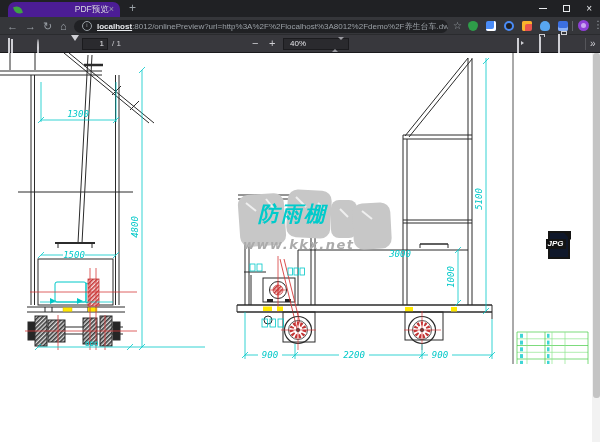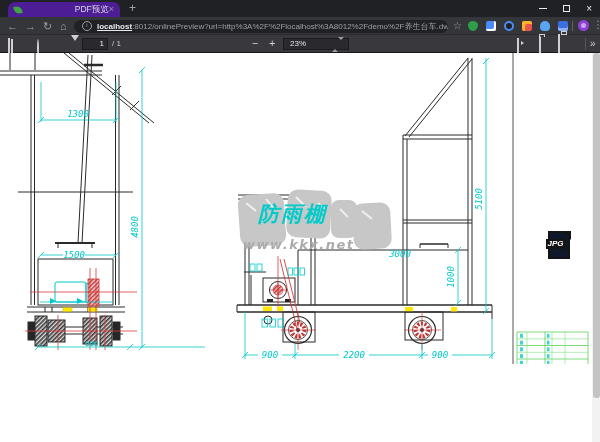--- a/index.html
+++ b/index.html
@@ -119,21 +119,21 @@
   <div class="pdfbar">
     <span class="pb" style="left:8px;top:4px"><span class="i-sidebar"></span></span>
     <span class="pb" style="left:37px;top:4.5px"><span class="i-search"></span></span>
     <span class="pb" style="left:55px;top:6px"><span class="tri-up"></span></span>
     <span class="pb" style="left:71px;top:6px"><span class="tri-down"></span></span>
     <input class="pageinput" value="1" style="">
     <span class="pb pagetotal" style="left:112px;top:0">/ 1</span>
     <span class="pb zoomtext" style="left:252px;top:0">−</span>
     <span class="pb zoomtext" style="left:269px;top:0">+</span>
     <div class="zoombox">
-      <span>23%</span>
+      <span>40%</span>
       <span class="zoomcarets"><span class="caret-u"></span><span class="caret-d"></span></span>
     </div>
     <span class="pb" style="left:517px;top:4px"><span class="i-fs"></span></span>
     <span class="pb" style="left:539px;top:2px"><span class="i-open"></span></span>
     <span class="pb" style="left:558px;top:0"><span class="i-print"></span></span>
     <span class="pb" style="left:575px;top:4px"><span class="i-bookmark"></span></span>
     <span class="pb pb-divider" style="left:585px;top:3px"></span>
     <span class="pb chev" style="left:590px;top:0">»</span>
   </div>
 

